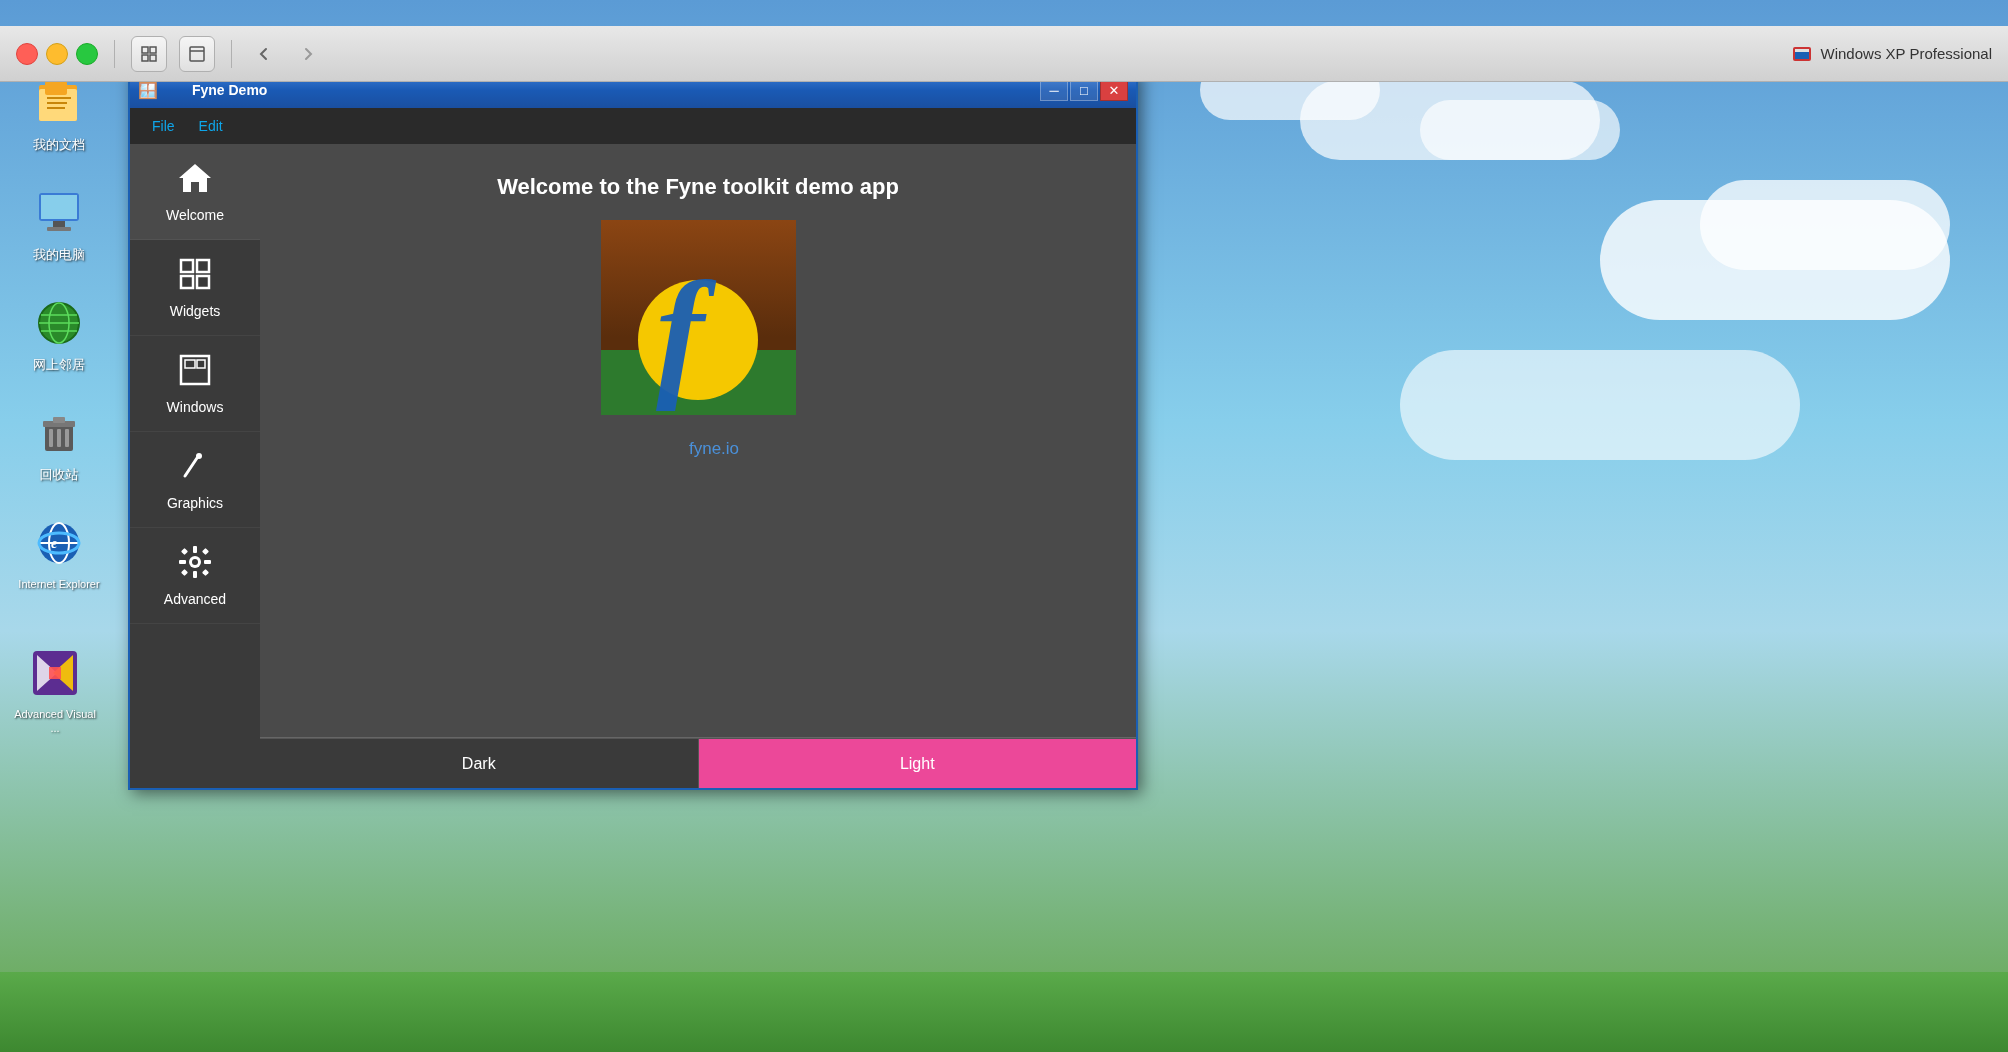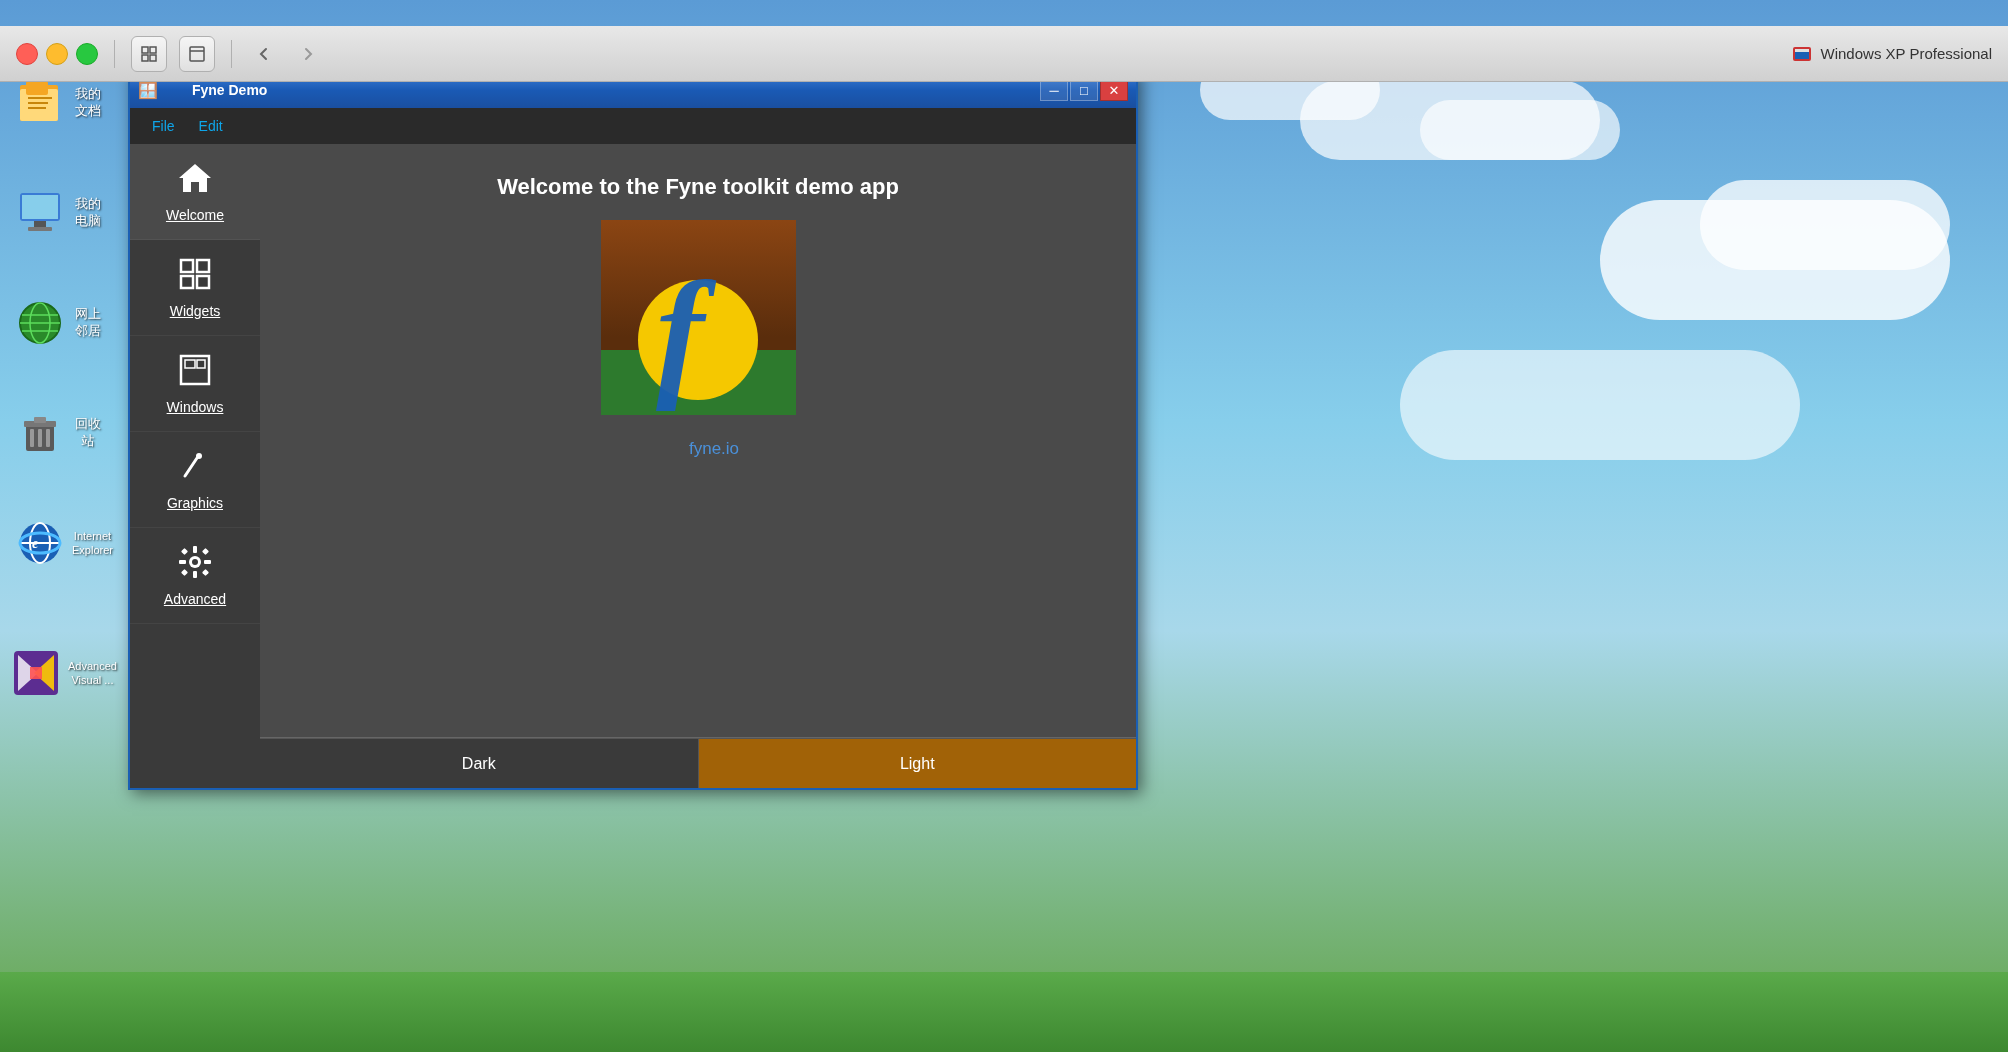--- a/index.html
+++ b/index.html
@@ -89,21 +89,21 @@
       align-items: center;
       gap: 8px;
       font-size: 15px;
       color: #333;
     }
 
     
     .desktop-icon {
       position: absolute;
       display: flex;
-      flex-direction: row;
+      flex-direction: column;
       align-items: center;
       gap: 6px;
       cursor: pointer;
       z-index: 10;
       width: 90px;
     }
     .desktop-icon .icon-img {
       width: 56px;
       height: 56px;
       display: flex;
@@ -207,21 +207,20 @@
     .sidebar-item {
       display: flex;
       flex-direction: column;
       align-items: center;
       justify-content: center;
       padding: 16px 9px;
       cursor: pointer;
       color: white;
       gap: 6px;
       border-bottom: 1px solid rgba(255,255,255,0.05);
-      text-decoration: underline;
     }
 
     .sidebar-item.active {
       background: #4a4a4a;
     }
 
     .sidebar-icon {
       font-size: 28px;
       color: white;
       line-height: 1;
@@ -296,21 +295,21 @@
       cursor: pointer;
       border: none;
       border-top: 1px solid #555;
     }
 
     .theme-btn:first-child {
       border-right: 1px solid #555;
     }
 
     .theme-btn.light-active {
-      background: #a16207;
+      background: #ec4899;
     }
   </style>
 </head>
 <body>
 
 <div class="desktop-bg">
 
   <div style="position:absolute; top:80px; left:1300px; width:300px; height:80px; background:white; border-radius:50px; opacity:0.7;"></div>
   <div style="position:absolute; top:60px; left:1200px; width:180px; height:60px; background:white; border-radius:40px; opacity:0.7;"></div>
   <div style="position:absolute; top:100px; left:1420px; width:200px; height:60px; background:white; border-radius:40px; opacity:0.65;"></div>

